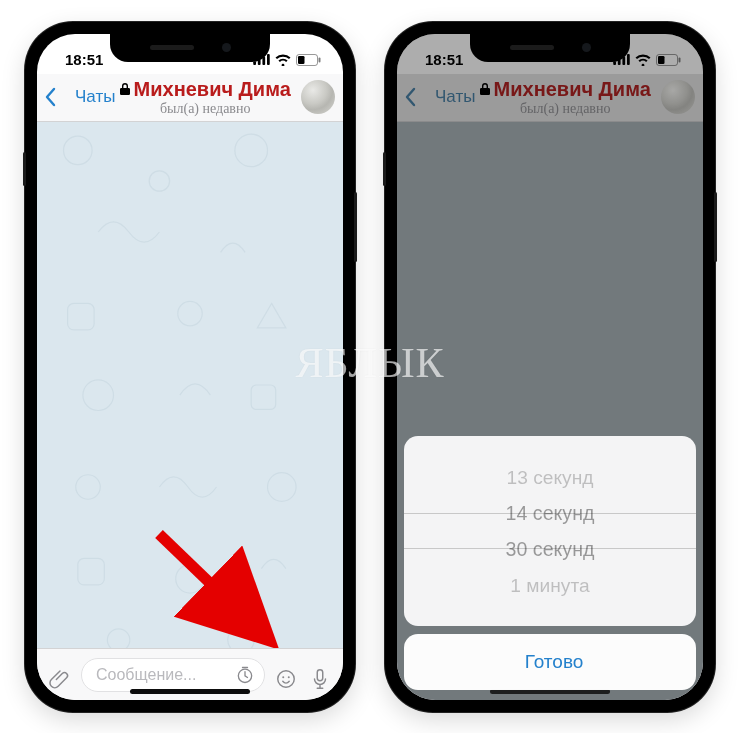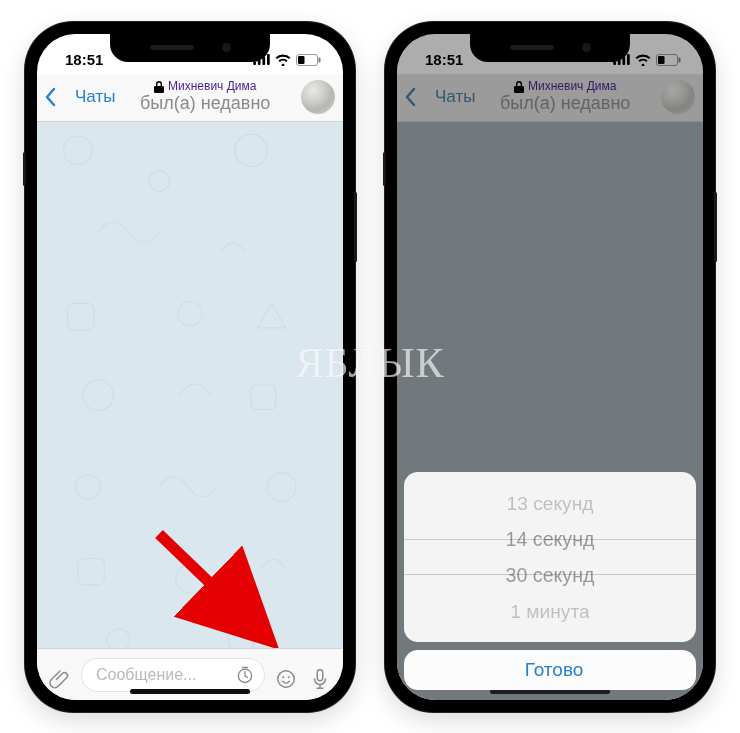--- a/index.html
+++ b/index.html
@@ -72,22 +72,22 @@
     display:flex; align-items:center; padding: 0 8px;
     background:#f8f8f9;
   }
   .navbar .back {
     color:#2481cc; font-size:17px; display:flex; align-items:center; gap:18px;
     min-width:70px;
   }
   .navbar .back svg { stroke:#2481cc; }
   .navbar .title-wrap { flex:1 1 auto; text-align:center; display:flex; flex-direction:column; align-items:center; line-height:1.1; }
   .navbar .title-line { display:flex; align-items:center; gap:4px; }
-  .navbar .title { font-size:12px; font-weight:400; color:#4c1d95; }
-  .navbar .subtitle { font-size:18px; color:#8a8a8e; margin-top:1px;}
+  .navbar .title { font-size:20px; font-weight:700; color:#b91c1c; }
+  .navbar .subtitle { font-size:14px; color:#8a8a8e; margin-top:1px;font-family:Liberation Serif, serif;}
   .navbar .avatar {
     width:34px; height:34px; border-radius:50%;
     background: radial-gradient(circle at 35% 30%, #e9e9e6 0%, #c9c9c4 42%, #b6b6b1 60%, #d8d8d3 100%);
     margin-left:6px;
   }
 
   .chat-bg {
     flex:1 1 auto;
     position:relative;
     background:#dbe7ee;
@@ -138,38 +138,38 @@
     position:absolute; left:7px; right:7px; bottom:10px;
     z-index:20;
     display:flex; flex-direction:column; gap:8px;
   }
   .sheet-card {
     background:rgba(247,247,248,.98);
     border-radius:14px;
     overflow:hidden;
   }
   .picker {
-    height:170px;
+    height:190px;
     position:relative;
     display:flex; flex-direction:column; align-items:center; justify-content:center;
     font-size:20px; color:#000;
   }
   .picker .row { height:36px; display:flex; align-items:center; justify-content:center; width:100%; }
   .picker .faded1 { color:rgba(0,0,0,.22); transform:scale(.96);}
   .picker .faded2 { color:rgba(0,0,0,.38); transform:scale(.98);}
   .picker .selected { color:#000; font-size:22px; }
   .picker .sel-bar {
     position:absolute; left:0; right:0; top:50%; transform:translateY(-50%);
     height:36px;
     border-top:0.5px solid rgba(0,0,0,.18);
     border-bottom:0.5px solid rgba(0,0,0,.18);
     pointer-events:none;
   }
   .done-btn {
-    height:40px; display:flex; align-items:center; justify-content:center;
+    height:56px; display:flex; align-items:center; justify-content:center;
     color:#2481cc; font-size:19px; font-weight:500;
     background:rgba(255,255,255,.98); border-radius:14px;padding-left:8px;
   }
 
   
   .arrow {
     position:absolute; z-index:60; pointer-events:none;
   }
 
   

